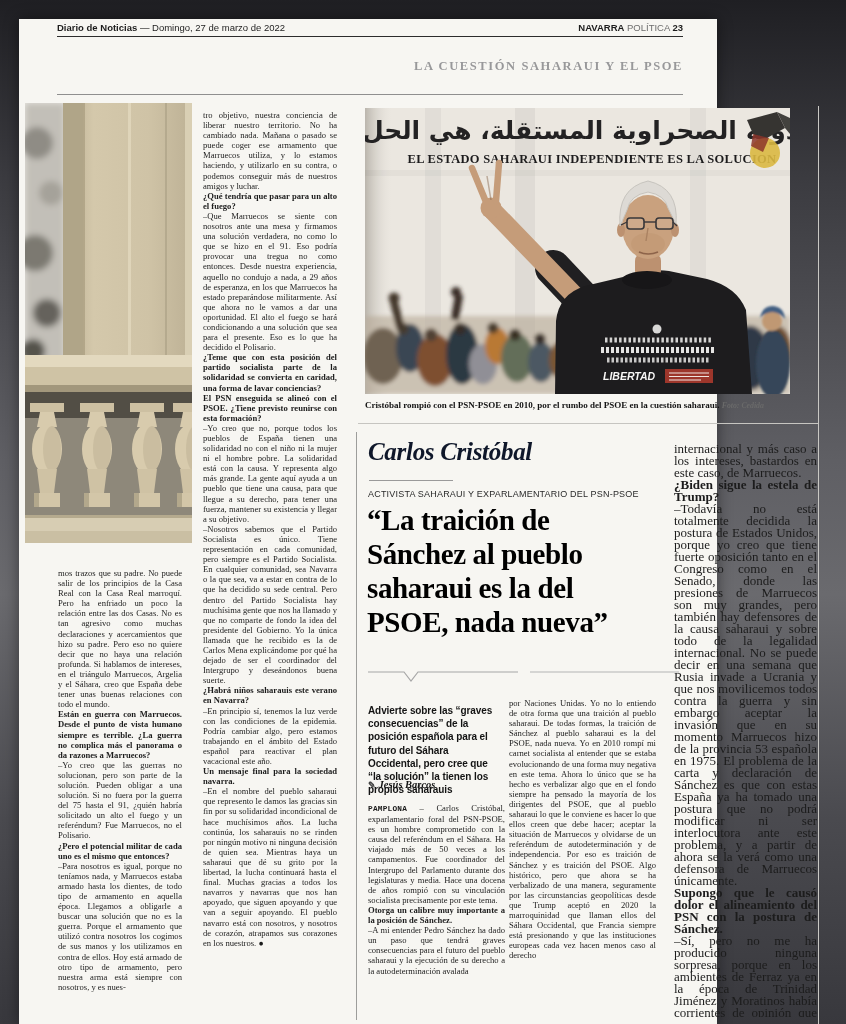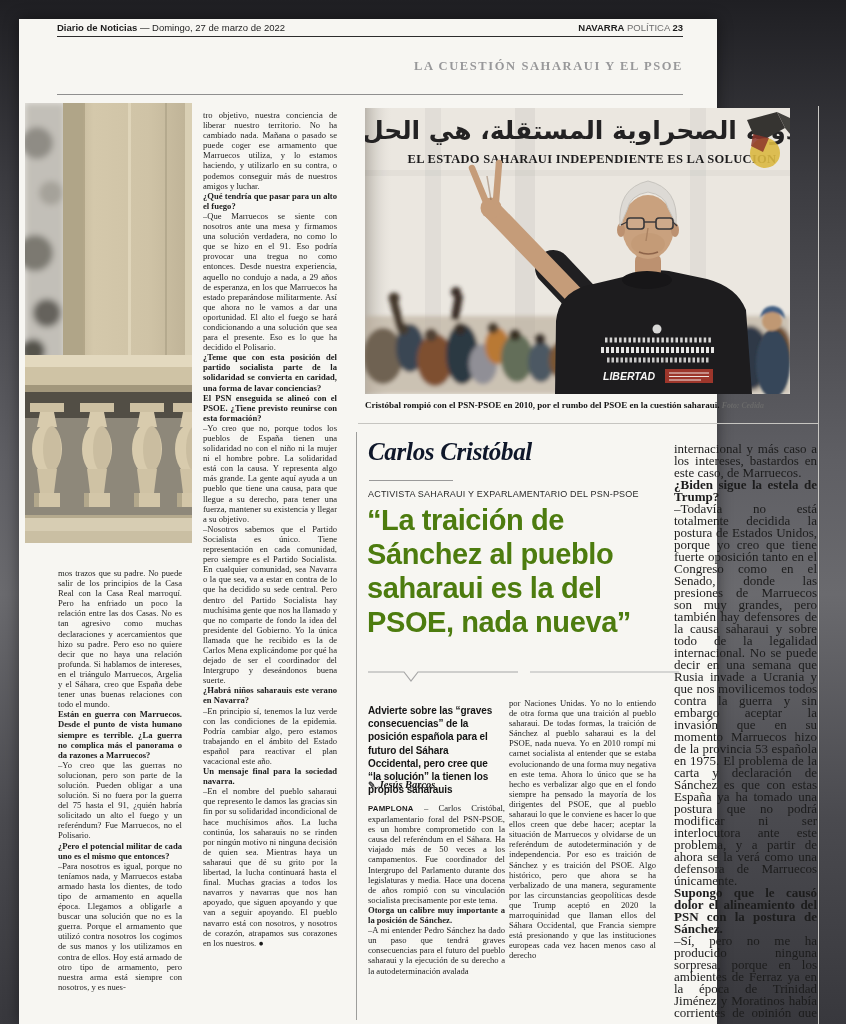--- a/index.html
+++ b/index.html
@@ -29,32 +29,32 @@
   .caption-rule{left:339px;top:404px;width:460px;height:1px;background:#c6c5c1;}
 
   
   .v-divider{left:337px;top:413px;width:1px;height:588px;background:#9d9d9b;}
   .v-edge{left:799px;top:87px;width:1px;height:920px;background:#c9c8c4;}
 
   
   .itv-name{left:349px;top:419px;font-family:"Liberation Serif",serif;font-style:italic;font-weight:700;font-size:25px;color:#0f172a;letter-spacing:-0.3px;}
   .itv-name-rule{left:350px;top:461px;width:84px;height:1px;background:#9a9a9a;}
   .itv-role{left:349px;top:470px;font-family:"Liberation Sans",sans-serif;font-size:9px;letter-spacing:.2px;color:#2a2a2a;}
-  .itv-quote{left:348px;top:484px;width:312px;font-family:Liberation Sans, sans-serif;font-weight:600;font-size:29px;line-height:34px;color:#4d7c0f;letter-spacing:-0.4px;}
+  .itv-quote{left:348px;top:484px;width:312px;font-family:Liberation Serif, serif;font-weight:600;font-size:29px;line-height:34px;color:#000000;letter-spacing:-0.4px;}
   .bubble{left:349px;top:649px;}
   .standfirst{left:349px;top:673px;width:134px;font-family:"Liberation Sans",sans-serif;font-weight:700;font-size:10px;line-height:13.2px;color:#141414;letter-spacing:-0.1px;margin-top:12px;}
   .byline{left:349px;top:760px;font-family:"Liberation Serif",serif;font-style:italic;font-weight:700;font-size:10.5px;color:#151515;}
   .pencil{font-style:normal;font-size:9px;color:#444;margin-right:3px;}
 
   
   .col{font-size:8.6px;line-height:10.1px;color:#1c1c1c;text-align:justify;overflow:hidden;hyphens:auto;}
   .col.tight{font-size:13px;line-height:12px;}
   .seg{margin:0;}
   .seg.q{font-weight:700;}
-  .dateline{font-family:Liberation Sans, sans-serif;font-weight:700;font-size:7.8px;letter-spacing:.2px;}
+  .dateline{font-family:Liberation Mono, monospace;font-weight:700;font-size:7.8px;letter-spacing:.2px;}
   .c-left{left:39px;top:549px;width:124px;height:447px;}
   .c-second{left:184px;top:91px;width:134px;height:903px;}
   .c-art1{left:349px;top:784px;width:137px;height:214px;}
   .c-art2{left:490px;top:679px;width:147px;height:330px;}
   .c-art3{left:655px;top:424px;width:143px;height:574px;}
 </style>
 </head>
 <body>
 
 <div class="stage">

